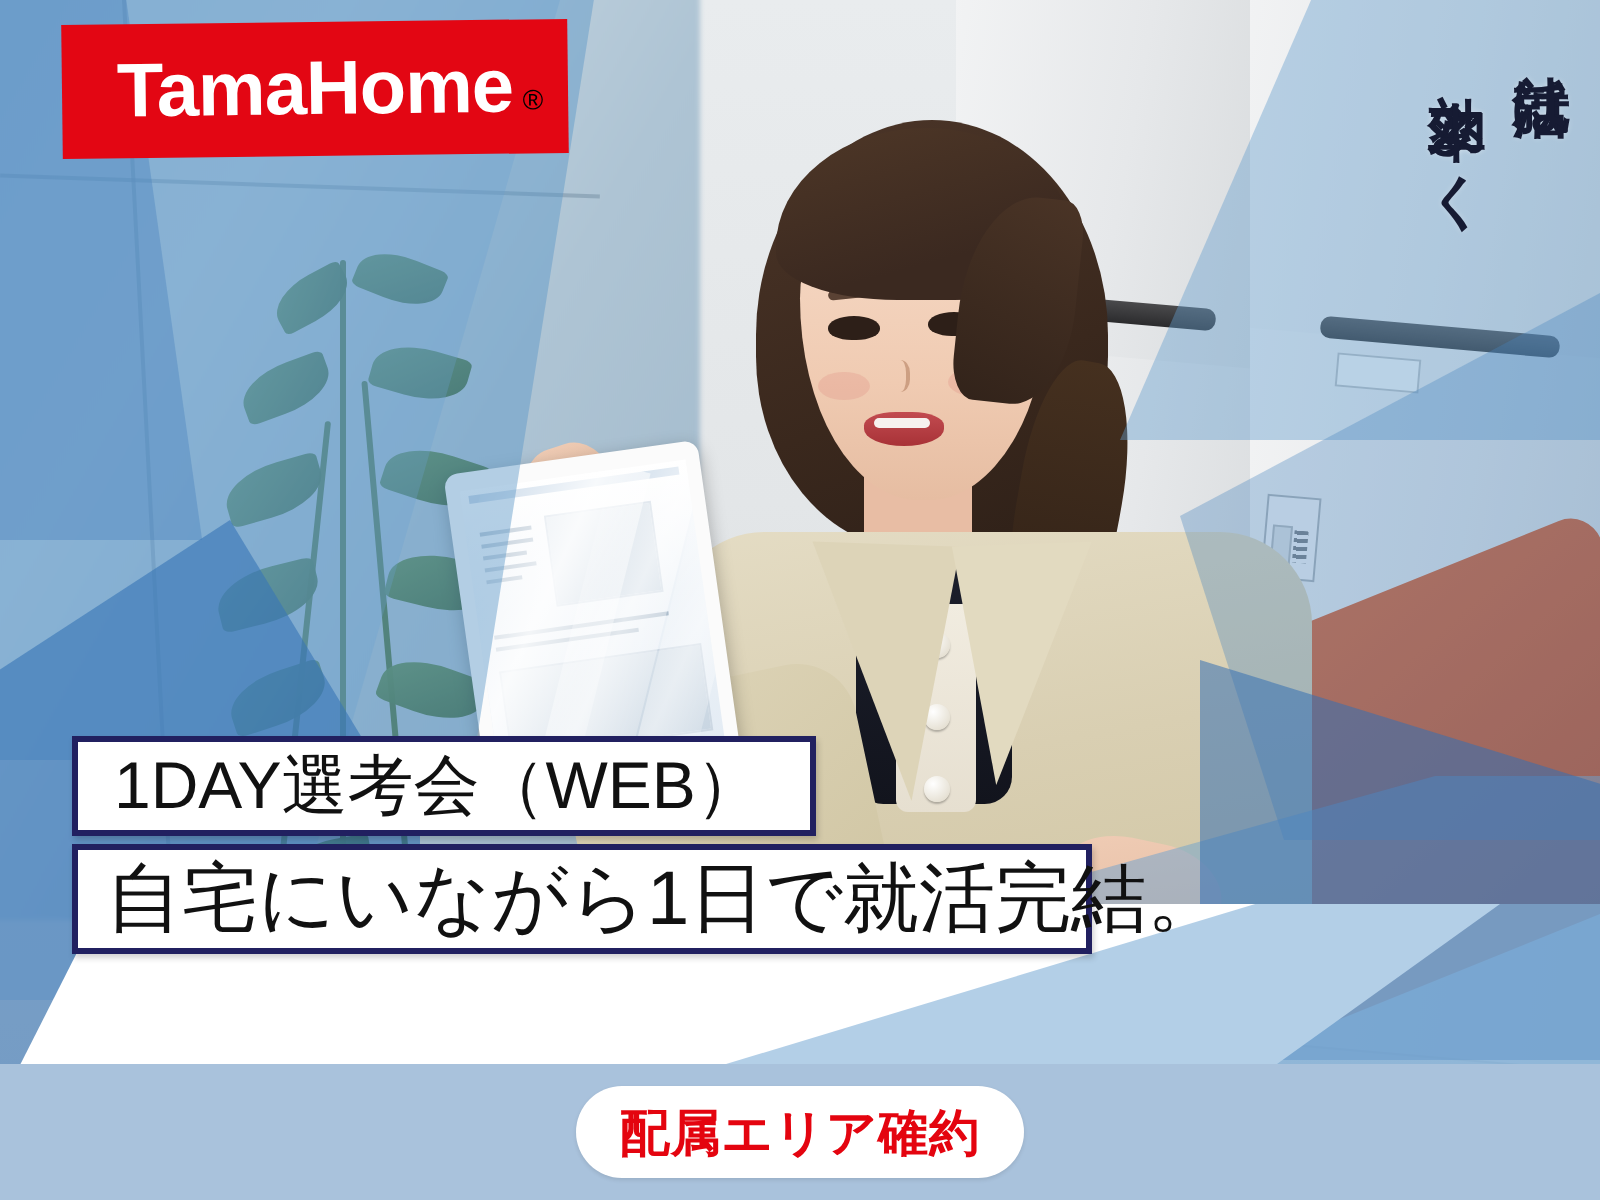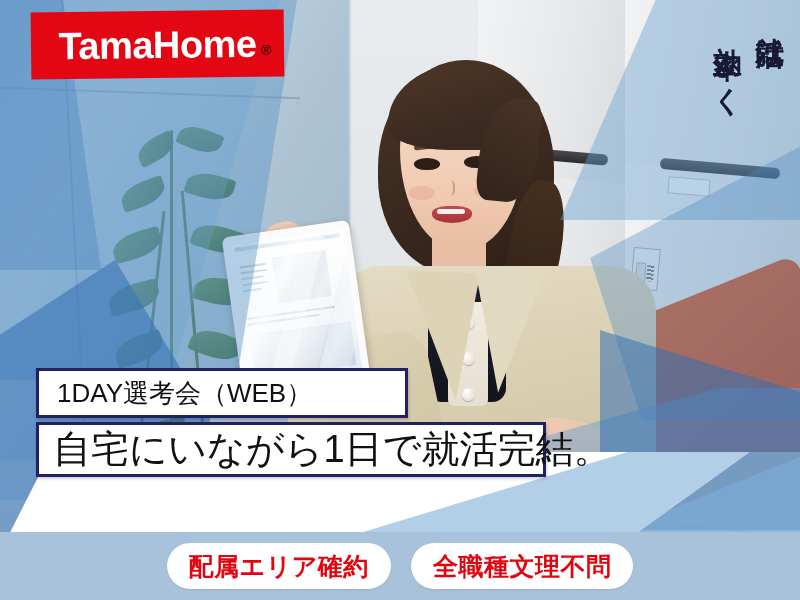--- a/index.html
+++ b/index.html
@@ -410,21 +410,21 @@
     display: flex;
     align-items: center;
     color: #111111;
     font-weight: 500;
     white-space: nowrap;
     box-shadow: 1px 2px 3px rgba(0,0,0,.18);
   }
   .banner-1 {
     left: 36px; top: 368px;
     width: 372px; height: 50px;
-    font-size: 26px;
+    font-size: 33px;
     padding-left: 18px;
     letter-spacing: 0px;
   }
   .banner-2 {
     left: 36px; top: 422px;
     width: 510px; height: 55px;
     font-size: 38px;
     padding-left: 14px;
     letter-spacing: 0px;
   }
@@ -575,16 +575,15 @@
   </div>
 
   <div class="vtext vtext-1">就活は</div>
   <div class="vtext vtext-2">効率よく</div>
 
   <div class="banner banner-1">1DAY選考会（WEB）</div>
   <div class="banner banner-2">自宅にいながら1日で就活完結。</div>
 
   <div class="badge-strip">
     <div class="badge">配属エリア確約</div>
-    <div class="badge">全職種文理不問</div>
   </div>
 
 </div>
 
 </body></html>

